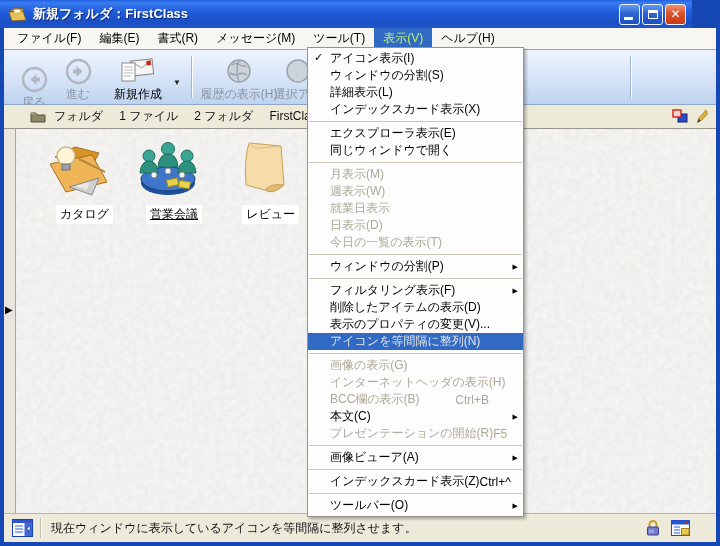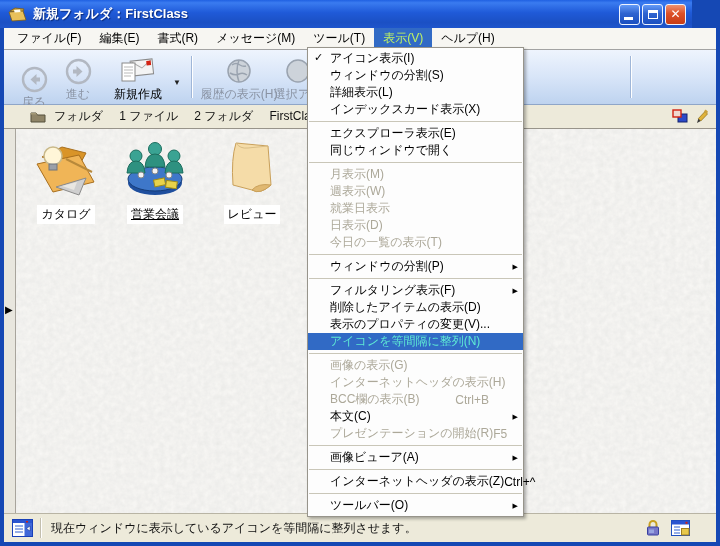--- a/index.html
+++ b/index.html
@@ -50,31 +50,31 @@
   .infobar{position:absolute;left:4px;top:105px;width:712px;height:24px;background:#edeada;
     border-bottom:1px solid #98948a;display:flex;align-items:center;font-size:12px;color:#111;padding-left:26px;}
   .infobar .seg{margin-right:16px;white-space:nowrap;}
   .ib-right{position:absolute;right:8px;top:3px;display:flex;gap:8px;align-items:center;}
 
   
   .main{position:absolute;left:4px;top:129px;width:712px;height:384px;background:#d9d7d1;overflow:hidden;}
   .texture{position:absolute;left:0;top:0;width:100%;height:100%;}
   .gutter{position:absolute;left:0;top:0;width:12px;height:100%;background:#e8e6de;border-right:1px solid #a8a49c;}
   .pane-handle{position:absolute;left:1px;top:176px;font-size:10px;color:#000;line-height:10px;}
-  .ditem{position:absolute;top:10px;width:94px;display:flex;flex-direction:column;align-items:center;}
+  .ditem{position:absolute;top:10px;width:94px;display:flex;flex-direction:column;align-items:flex-end;}
   .dicon{width:68px;height:60px;}
   .dlabel{margin-top:6px;background:#fff;color:#000;font-size:12px;padding:1px 4px;white-space:nowrap;}
   .dlabel.underline{text-decoration:underline;}
 
   
   .menu-popup{position:absolute;left:307px;top:47px;width:217px;background:#fdfdfd;
     border:1px solid #97948b;box-shadow:2px 2px 3px rgba(0,0,0,.3);padding:2px 0;z-index:50;font-size:12px;}
   .mi{position:relative;height:17px;display:flex;align-items:center;color:#000;padding-left:22px;padding-right:8px;}
   .mi.disabled{color:#aca899;}
-  .mi.highlighted{background:#316ac5;color:#5eead4;}
+  .mi.highlighted{background:#316ac5;color:#e5e5e5;}
   .mcheck{position:absolute;left:6px;top:1px;font-size:11px;}
   .mlabel{white-space:nowrap;}
   .mshort{margin-left:auto;margin-right:26px;white-space:nowrap;}
   .marrow{position:absolute;right:5px;font-size:7px;}
   .msep{height:1px;background:#c9c6b8;margin:3px 1px;}
 
   
   .statusbar{position:absolute;left:4px;top:513px;width:712px;height:29px;background:#edeada;
     border-top:1px solid #b8b4a4;display:flex;align-items:center;font-size:12px;color:#111;}
   .sb-iconbox{width:36px;display:flex;justify-content:center;align-items:center;flex:0 0 auto;}
@@ -331,21 +331,21 @@
         <span class="mlabel">プレゼンテーションの開始(R)</span>
         <span class="mshort">F5</span>
       </div>
       <div class="msep"></div>
       <div class="mi">
         <span class="mlabel">画像ビューア(A)</span>
         <span class="marrow">▶</span>
       </div>
       <div class="msep"></div>
       <div class="mi">
-        <span class="mlabel">インターネットヘッダの表示(Z)</span>
+        <span class="mlabel">インデックスカード表示(Z)</span>
         <span class="mshort">Ctrl+^</span>
       </div>
       <div class="msep"></div>
       <div class="mi">
         <span class="mlabel">ツールバー(O)</span>
         <span class="marrow">▶</span>
       </div>
     </div>
 
   <div class="statusbar">

